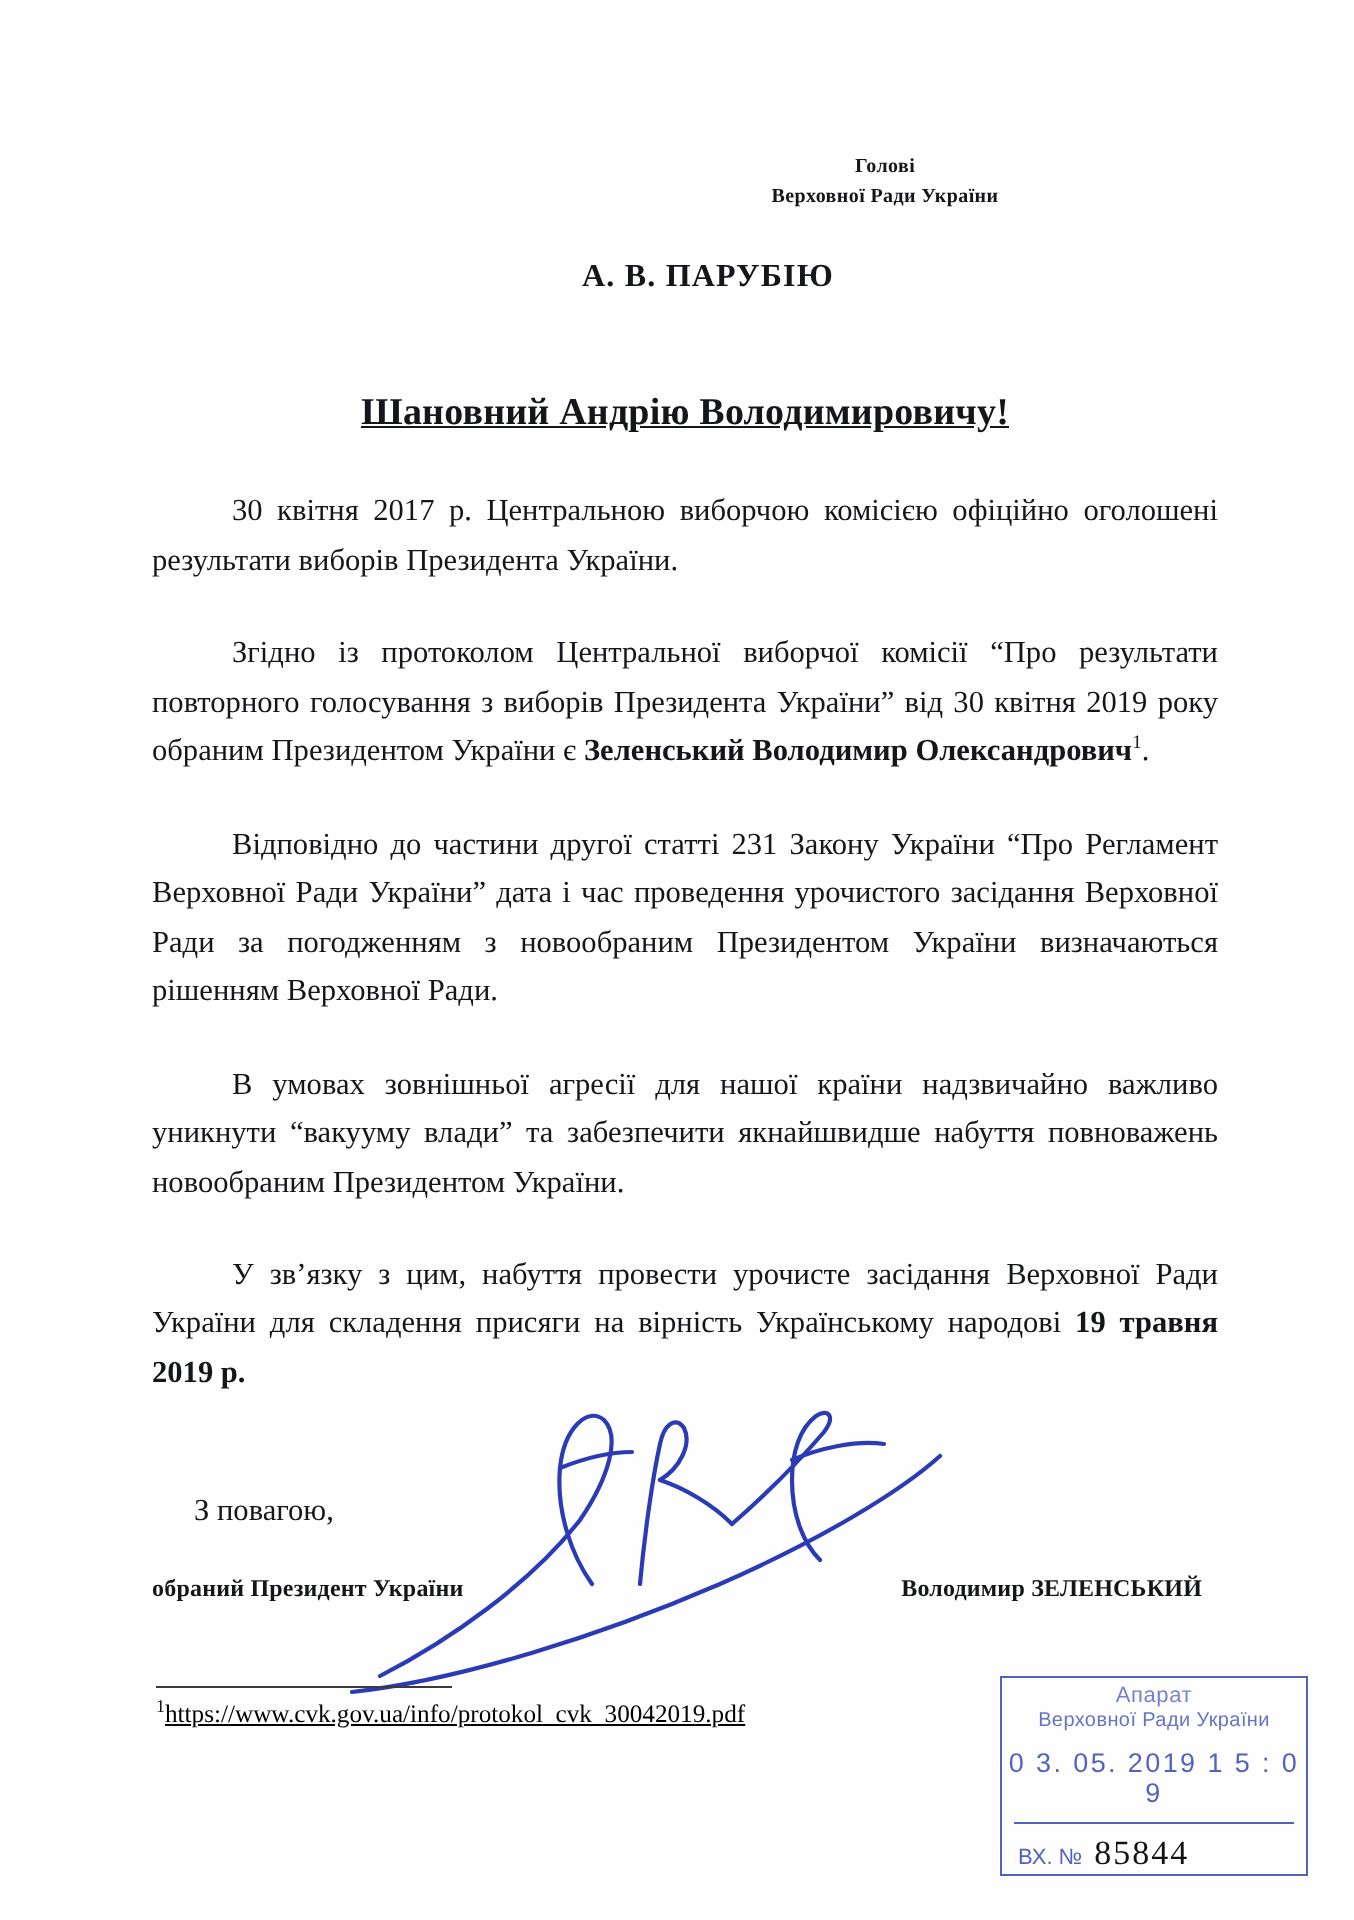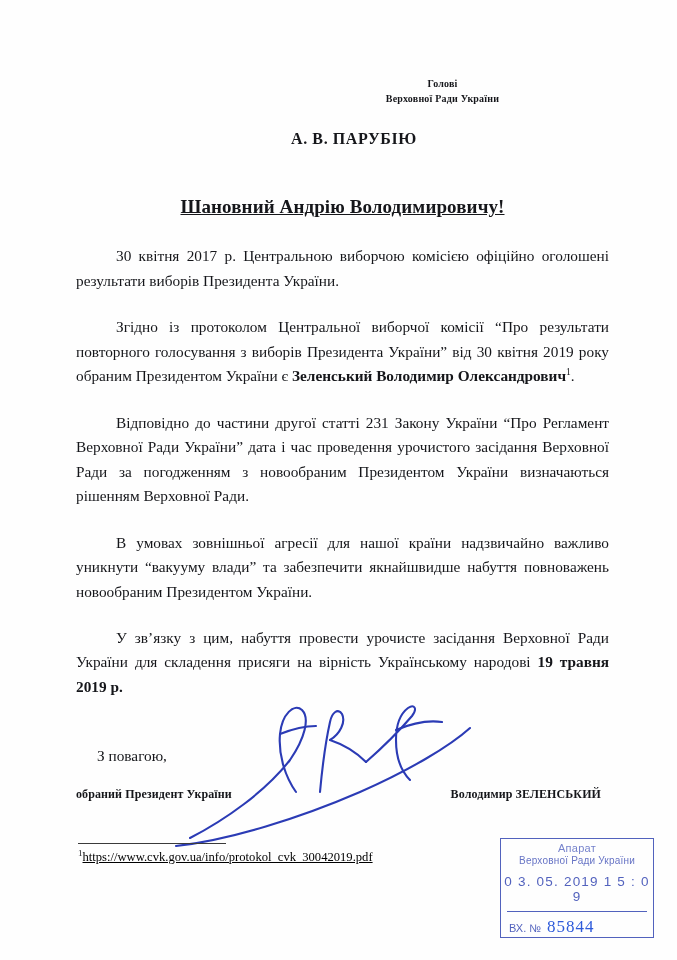--- a/index.html
+++ b/index.html
@@ -152,21 +152,21 @@
     align-items: baseline;
     padding: 5px 8px 0 8px;
     font-size: 11px;
   }
   .stamp .st-row .st-label { white-space: nowrap; }
   .stamp .st-row .st-num {
     margin-left: 6px;
     font-family: "Liberation Serif", serif;
     font-size: 17px;
     letter-spacing: 1px;
-    color: #1d4ed8;
+    color: #000000;
   }
 </style>
 </head>
 <body>
 
 <div class="page">
 
   <div class="content">
 
     <div class="addressee">

